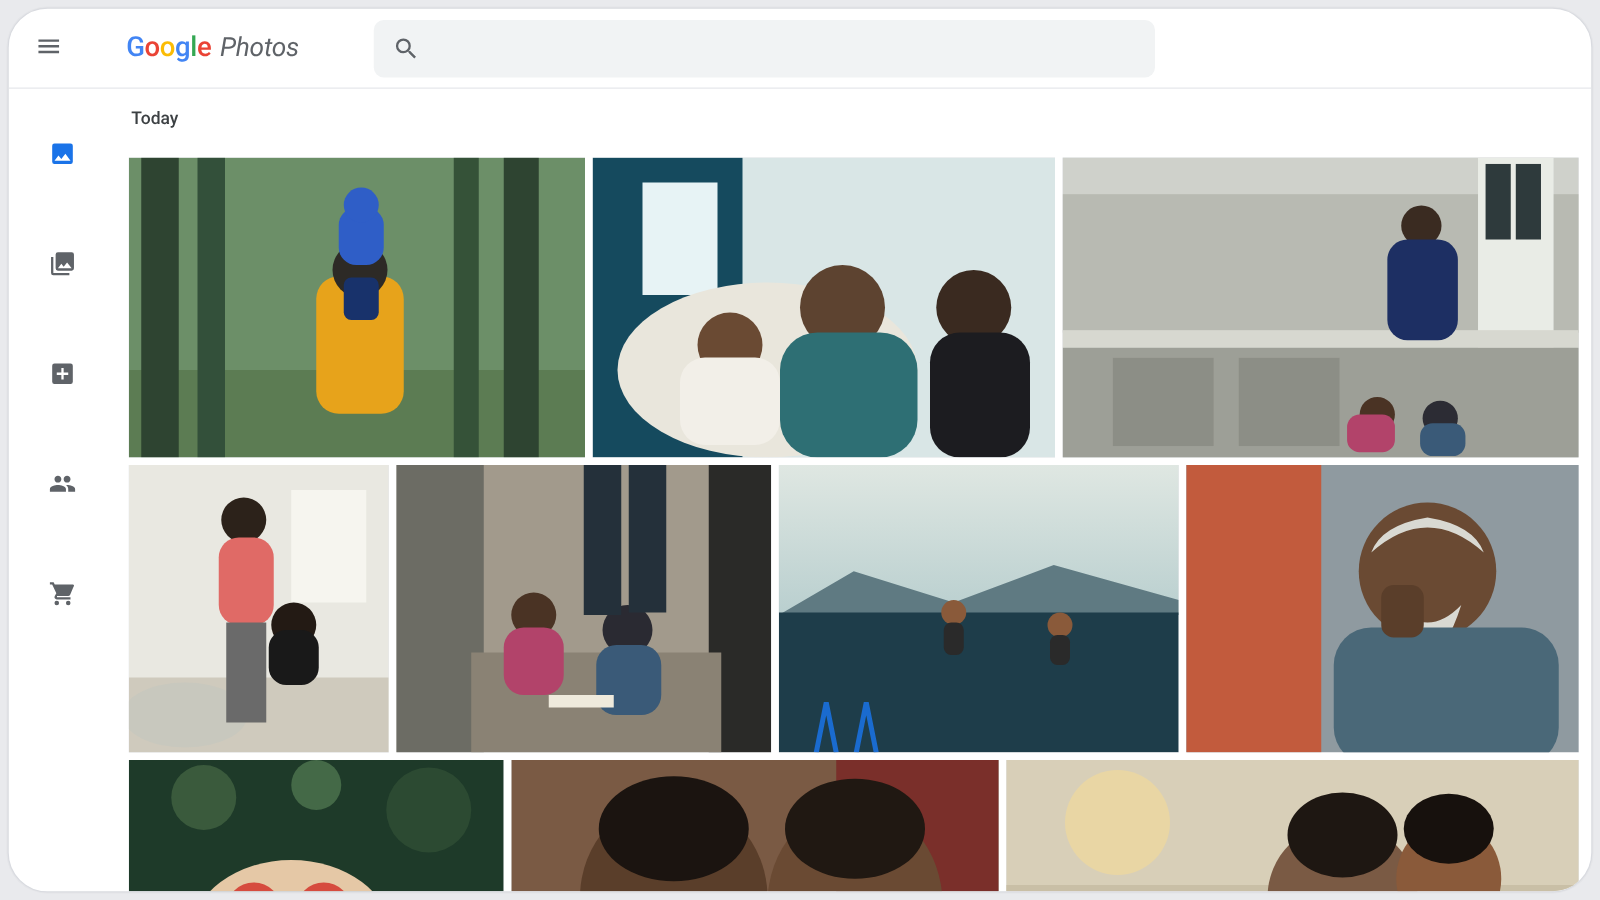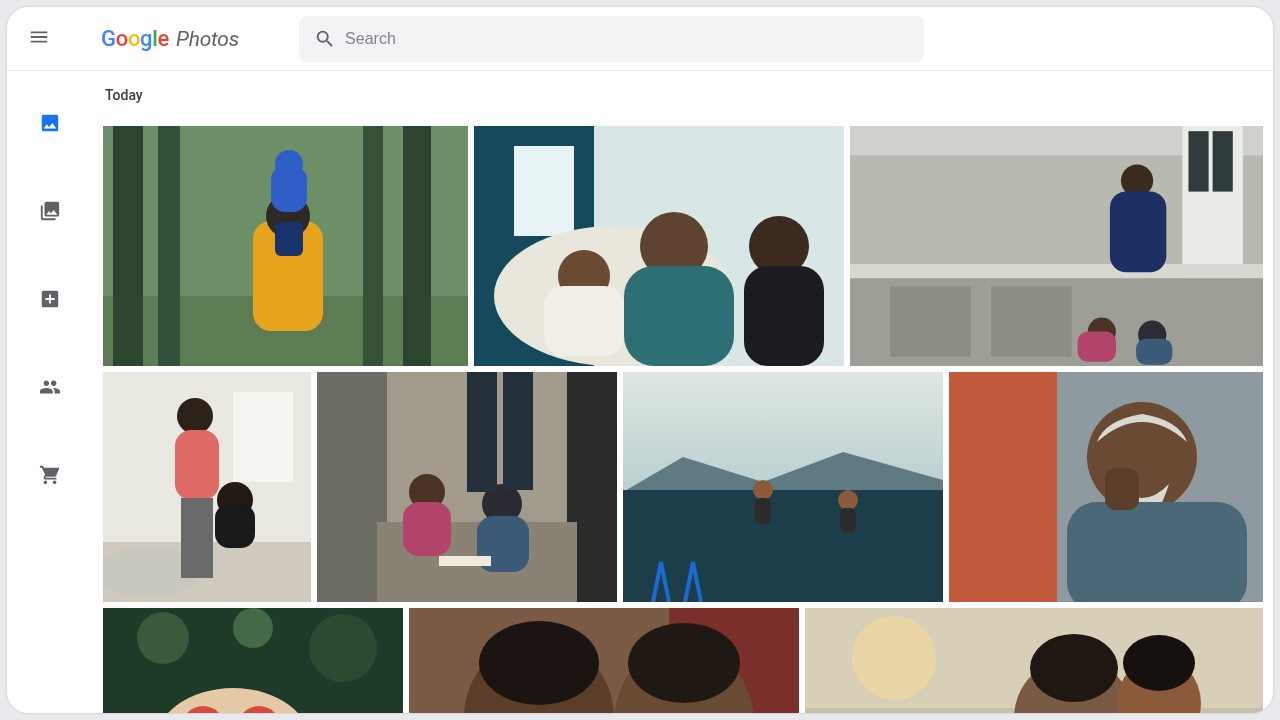--- a/index.html
+++ b/index.html
@@ -1,19 +1,19 @@
 <!DOCTYPE html>
 <html><head>
 <meta charset="utf-8">
 <style>
   * { box-sizing: border-box; margin: 0; padding: 0; }
   html, body { width: 1280px; height: 720px; font-family: "Segoe UI", Roboto, Arial, sans-serif; background: #e9eaed; overflow: hidden; }
   .window {
     position: absolute; inset: 6px; background: #fff; border: 1px solid #d9dbe0;
-    border-radius: 22px; overflow: hidden; box-shadow: 0 0 0 1px rgba(0,0,0,.02);
+    border-radius: 32px; overflow: hidden; box-shadow: 0 0 0 1px rgba(0,0,0,.02);
   }
   
   .topbar {
     display: flex; align-items: center; height: 64px; padding: 0 14px 0 10px;
     border-bottom: 1px solid #e6e8eb;
   }
   .icon-btn {
     display: inline-flex; align-items: center; justify-content: center;
     width: 44px; height: 44px; border-radius: 50%; cursor: pointer; color:#5f6368;
   }
@@ -80,21 +80,20 @@
       </span>
       <span class="photos">Photos</span>
     </div>
 
     <div class="searchbox">
       <span class="sicon">
         <svg width="22" height="22" viewBox="0 0 24 24">
             <path fill="currentColor" d="M15.5 14h-.79l-.28-.27A6.471 6.471 0 0016 9.5 6.5 6.5 0 109.5 16a6.47 6.47 0 004.23-1.57l.27.28v.79l5 4.99L20.49 19l-4.99-5zM9.5 14A4.5 4.5 0 1114 9.5 4.5 4.5 0 019.5 14z"></path>
           </svg>
       </span>
-      <input type="text" placeholder="Search" style="">
     </div>
   </div>
 
   <div class="rail">
     <div class="rail-btn active">
       <span>
         <svg width="22" height="22" viewBox="0 0 24 24">
             <path fill="currentColor" d="M21 19V5a2 2 0 00-2-2H5a2 2 0 00-2 2v14a2 2 0 002 2h14a2 2 0 002-2zM8.5 13.5l2.5 3 3.5-4.5L19 18H5l3.5-4.5z"></path>
           </svg>
       </span>

